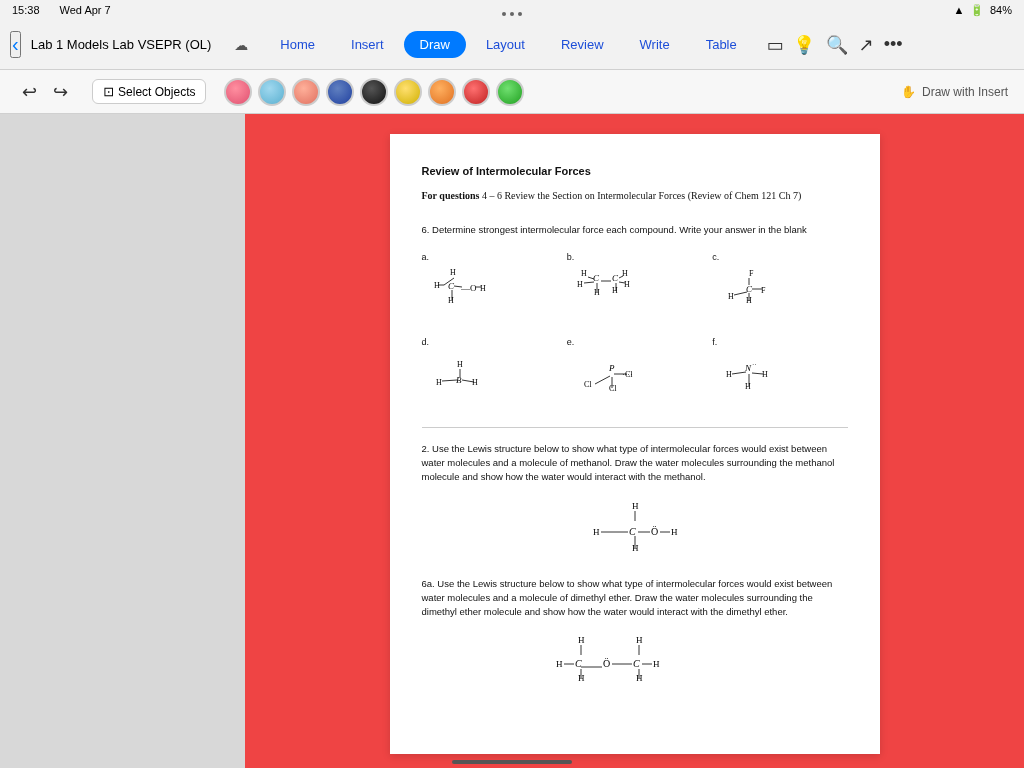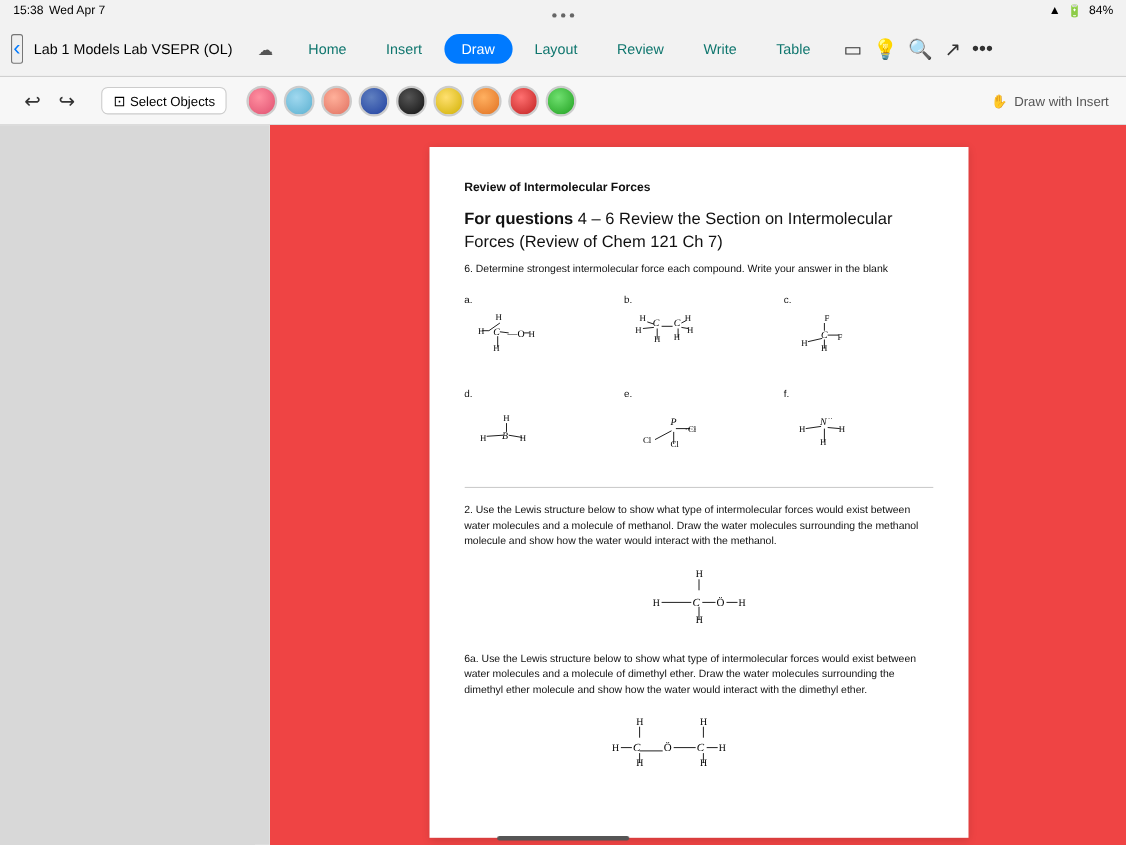--- a/index.html
+++ b/index.html
@@ -16,21 +16,21 @@
     .status-bar {
       height: 20px;
       background: #f2f2f2;
       display: flex;
       justify-content: space-between;
       align-items: center;
       padding: 0 12px;
       font-size: 11px;
       font-weight: 500;
     }
-    .status-left { display: flex; gap: 5px; }
+    .status-left { display: flex; gap: 20px; }
     .status-right { display: flex; gap: 6px; align-items: center; font-size: 11px; }
 
     
     .nav-bar {
       height: 50px;
       background: #f2f2f2;
       display: flex;
       align-items: center;
       padding: 0 10px;
       border-bottom: 1px solid #d0d0d0;
@@ -45,21 +45,21 @@
     .nav-tabs {
       display: flex;
       gap: 4px;
       align-items: center;
     }
     .nav-tab {
       padding: 6px 16px;
       border-radius: 20px;
       font-size: 13px;
       cursor: pointer;
-      color: #0f766e;
+      color: #1d4ed8;
       background: transparent;
       border: none;
     }
     .nav-tab.active {
       background: #007aff;
       color: #fff;
     }
     .nav-icons {
       display: flex;
       gap: 10px;
@@ -162,22 +162,23 @@
       line-height: 1.4;
       color: #111;
     }
 
     .doc-title {
       font-weight: bold;
       font-size: 11px;
       margin-bottom: 10px;
     }
     .doc-question-intro {
-      font-size: 15px;
-      margin-bottom: 8px;
+      font-size: 10px;
+      margin-bottom: 20px;
+      font-family: Liberation Serif, serif;
     }
     .doc-question-intro b {
       font-weight: bold;
     }
     .doc-sub {
       font-size: 9.5px;
       margin-bottom: 14px;
     }
     .molecule-row {
       display: flex;

